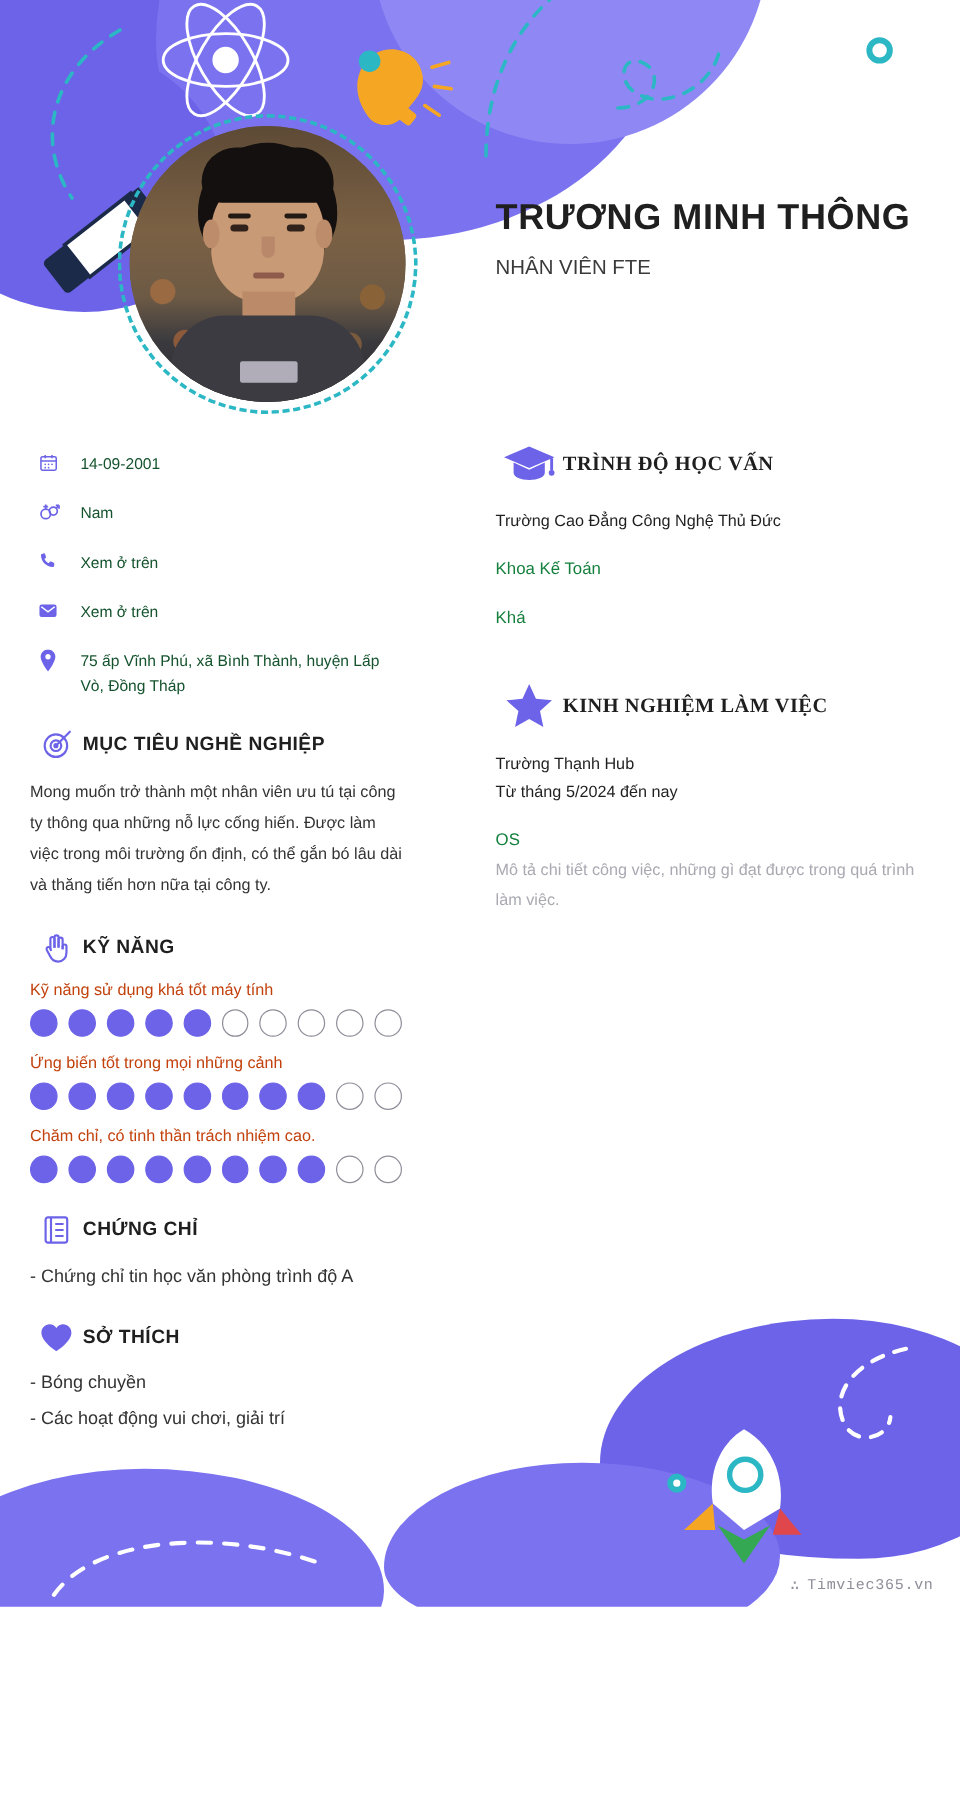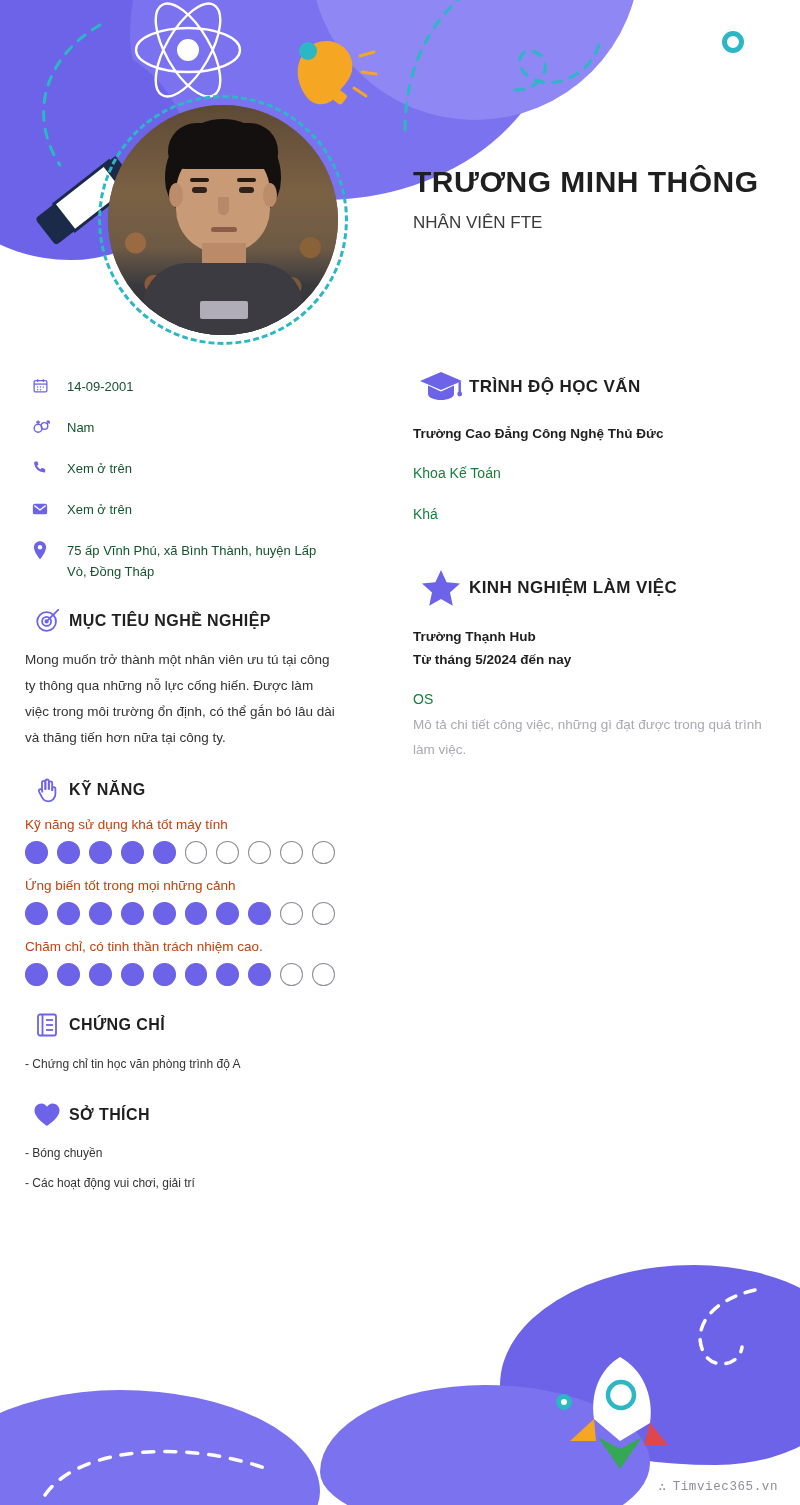--- a/index.html
+++ b/index.html
@@ -7,21 +7,21 @@
     width: 800px;
     height: 1505px;
     background: #ffffff;
     font-family: "Liberation Sans", sans-serif;
     color: #2c2c2c;
     overflow: hidden;
   }
   .page {
     position: relative;
     width: 800px;
-    height: 1505px;
+    height: 1339px;
     background: #ffffff;
     overflow: hidden;
   }
 
   
   .hdr-deco { position: absolute; top: 0; left: 0; width: 800px; height: 360px; overflow: hidden; pointer-events: none; }
   .blob-a {
     position: absolute; left: -120px; top: -180px;
     width: 520px; height: 420px;
     background: #6c63e8;
@@ -133,36 +133,36 @@
   .contact-ico { width: 30px; flex: 0 0 30px; display: flex; justify-content: center; padding-top: 1px; }
   .contact-txt { font-size: 13px; color: #14532d; line-height: 21px; margin-left: 12px; }
 
   
   .sec-head { display: flex; align-items: center; margin: 26px 0 14px 0; }
   .sec-ico { width: 44px; flex: 0 0 44px; display: flex; align-items: center; justify-content: center; }
   .sec-title {
     font-size: 16px; font-weight: bold; letter-spacing: .4px;
     text-transform: uppercase; color: #1f1f1f;
   }
-  .sec-head-r { display: flex; align-items: center; margin-bottom: 18px; }
+  .sec-head-r { display: flex; align-items: center; margin-bottom: 18px; font-family: Liberation Serif, serif; }
   .sec-ico-r { width: 56px; flex: 0 0 56px; display: flex; align-items: center; justify-content: center; }
   .sec-title-r { font-size: 17px; font-weight: bold; letter-spacing: .4px; text-transform: uppercase; color: #1f1f1f; }
 
   .para { font-size: 13.5px; line-height: 26px; color: #333; }
 
   
   .skill-label { font-size: 13.5px; color: #c2410c; margin: 14px 0 9px 0; }
   .dots { display: flex; gap: 9px; }
   .dot { width: 23px; height: 23px; border-radius: 50%; border: 1.6px solid #8e8e99; background: #fff; }
   .dot.on { background: #6c63e8; border-color: #6c63e8; }
 
-  .bullet { font-size: 12px; line-height: 24px; color: #333; margin-top: 6px; }
-
-  
-  .r-strong { font-size: 13.5px; font-weight: bold; color: #1f1f1f; line-height: 23px; }
+  .bullet { font-size: 15px; line-height: 24px; color: #333; margin-top: 6px; }
+
+  
+  .r-strong { font-size: 13.5px; font-weight: normal; color: #1f1f1f; line-height: 23px; }
   .r-line { font-size: 14px; color: #15803d; line-height: 25px; margin-top: 16px; }
   .r-muted { font-size: 13.5px; color: #a9a9b2; line-height: 25px; }
   .block-gap { margin-bottom: 42px; }
 
   
   .ft-deco { position: absolute; left: 0; bottom: 0; width: 800px; height: 260px; pointer-events: none; }
   .f-blob-1 {
     position: absolute; right: -60px; bottom: 40px; width: 360px; height: 200px;
     background: #6c63e8; border-radius: 54% 46% 40% 60% / 60% 50% 50% 40%;
   }

